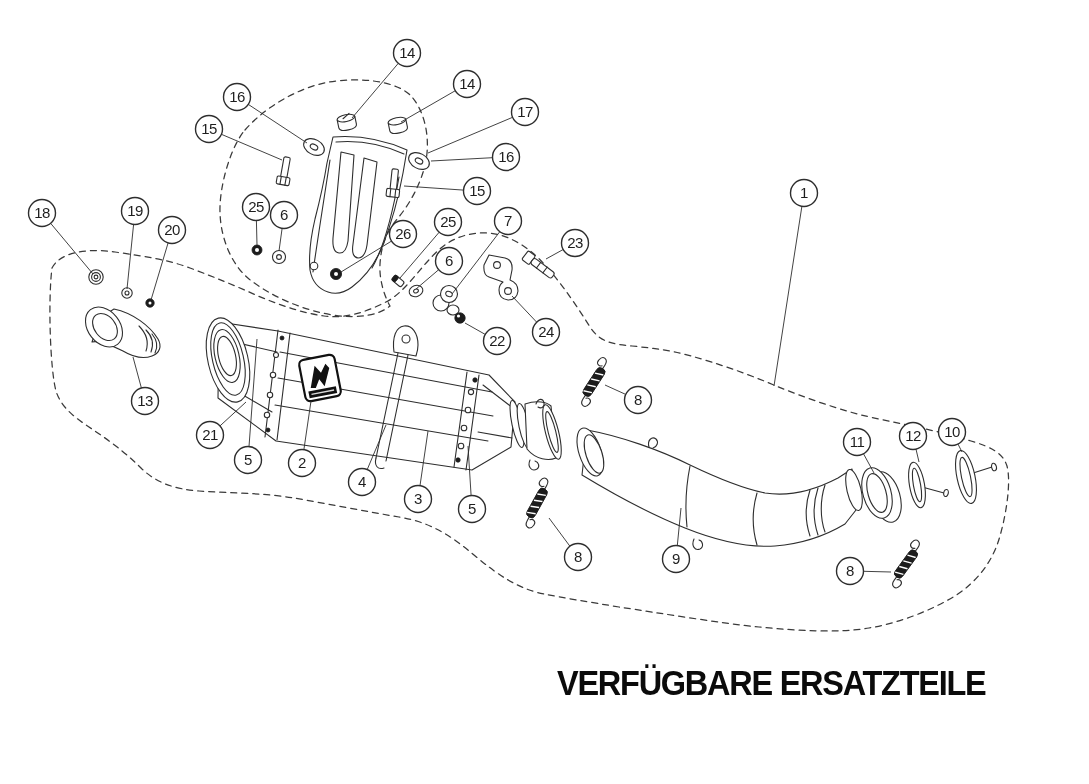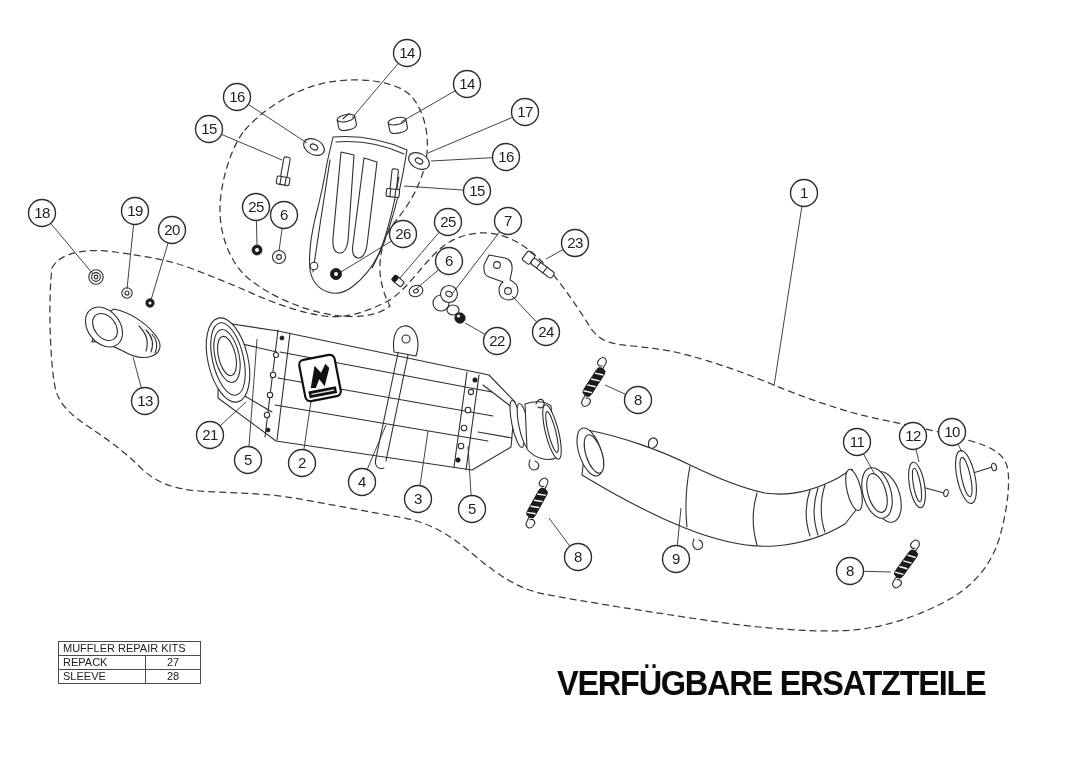--- a/index.html
+++ b/index.html
@@ -451,37 +451,16 @@
           <text x="913" y="441.25" text-anchor="middle" font-size="15" letter-spacing="-0.5" fill="#1e1e1e">12</text>
         </g>
         <g>
           <line x1="958.0" y1="444.1" x2="962" y2="452" stroke="#2e2e2e" stroke-width="0.9"></line>
           <circle cx="952" cy="432" r="13.5" fill="#fff" stroke="#2e2e2e" stroke-width="1.4"></circle>
           <text x="952" y="437.25" text-anchor="middle" font-size="15" letter-spacing="-0.5" fill="#1e1e1e">10</text>
         </g>
       </g>
 </svg>
 
-<div class="kits-table">
-  <table>
-    <colgroup>
-          <col class="c1">
-          <col class="c2">
-        </colgroup>
-    <tbody>
-          <tr>
-            <td colspan="2">MUFFLER REPAIR KITS</td>
-          </tr>
-    <tr>
-      <td>REPACK</td>
-      <td class="val">27</td>
-    </tr>
-    <tr>
-      <td>SLEEVE</td>
-      <td class="val">28</td>
-    </tr>
-  </tbody>
-      </table>
+
+<div class="big-title">VERFÜGBARE ERSATZTEILE</div>
+
 </div>
 
-<div class="big-title">VERFÜGBARE ERSATZTEILE</div>
-
-</div>
-
 </body></html>

